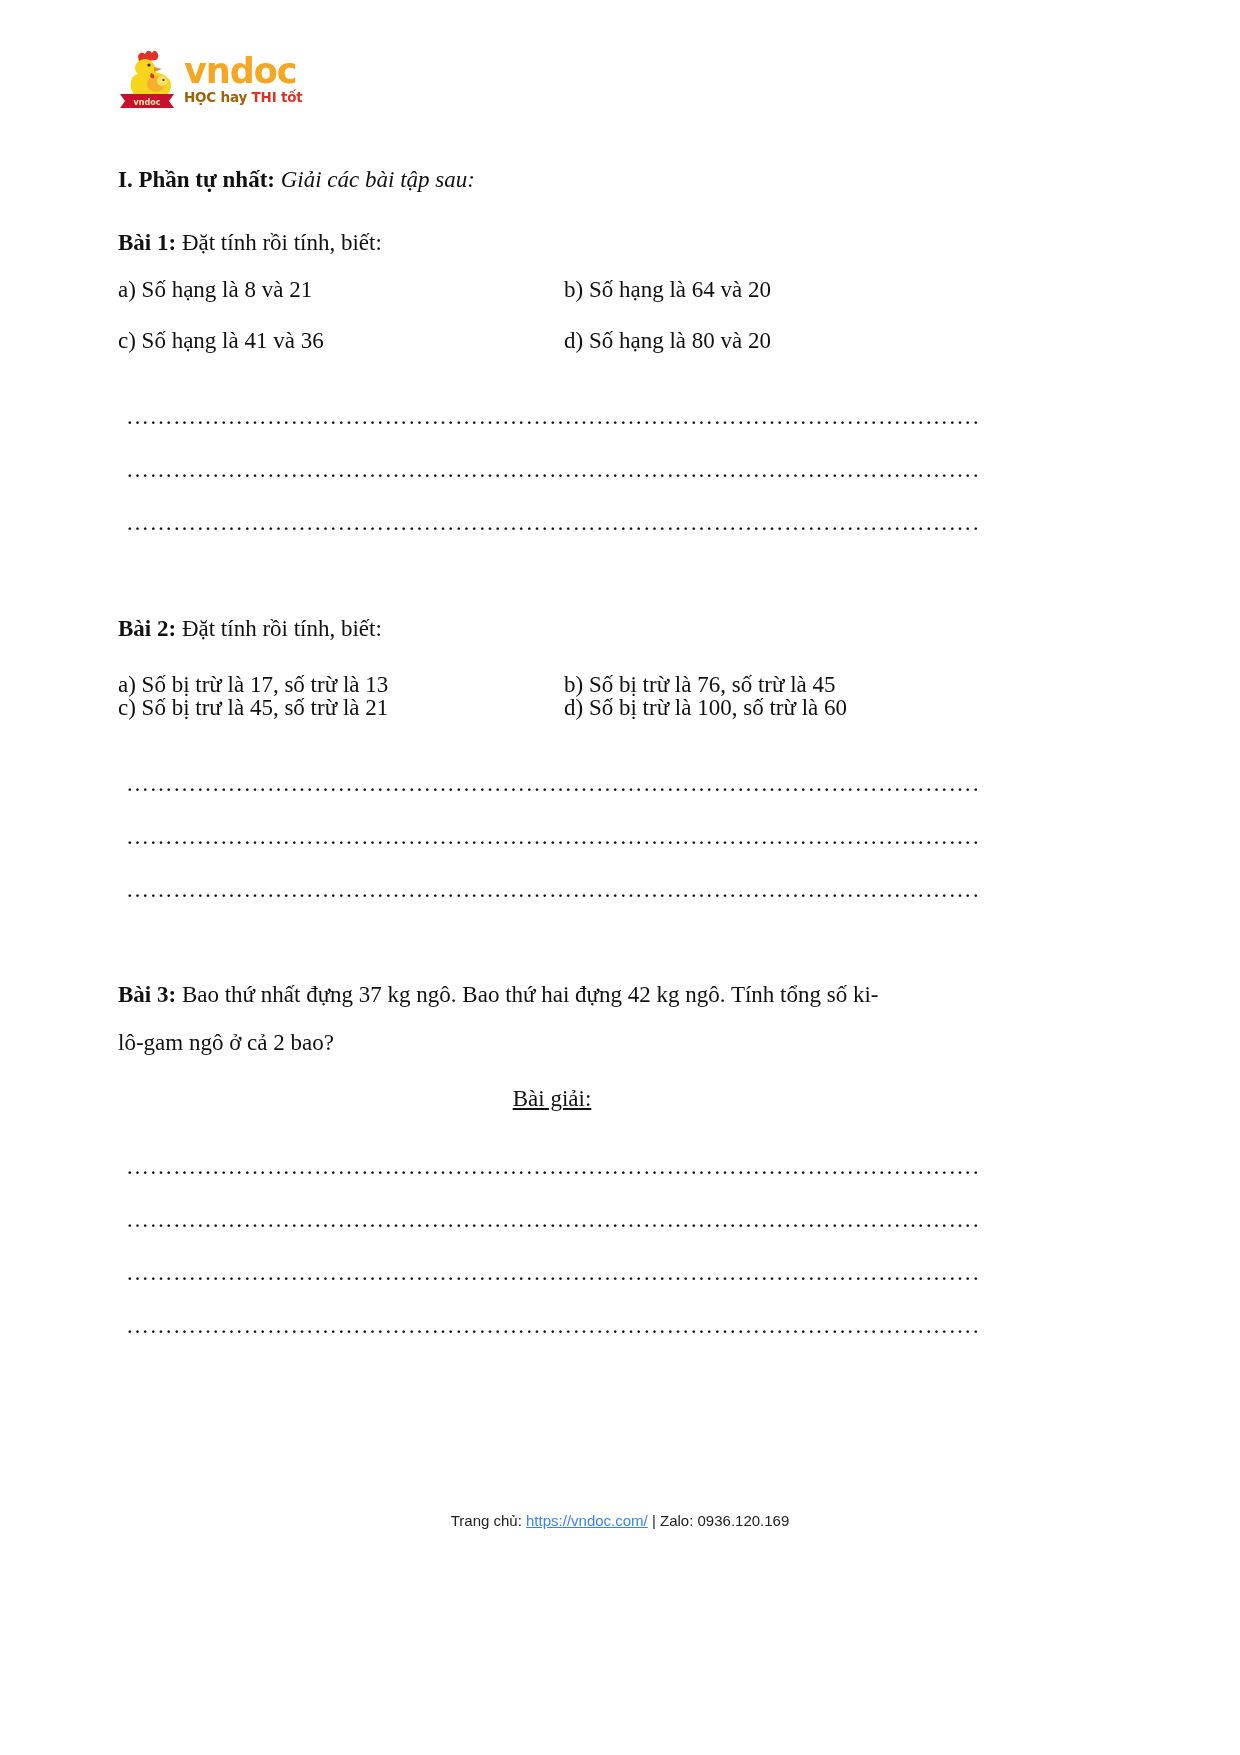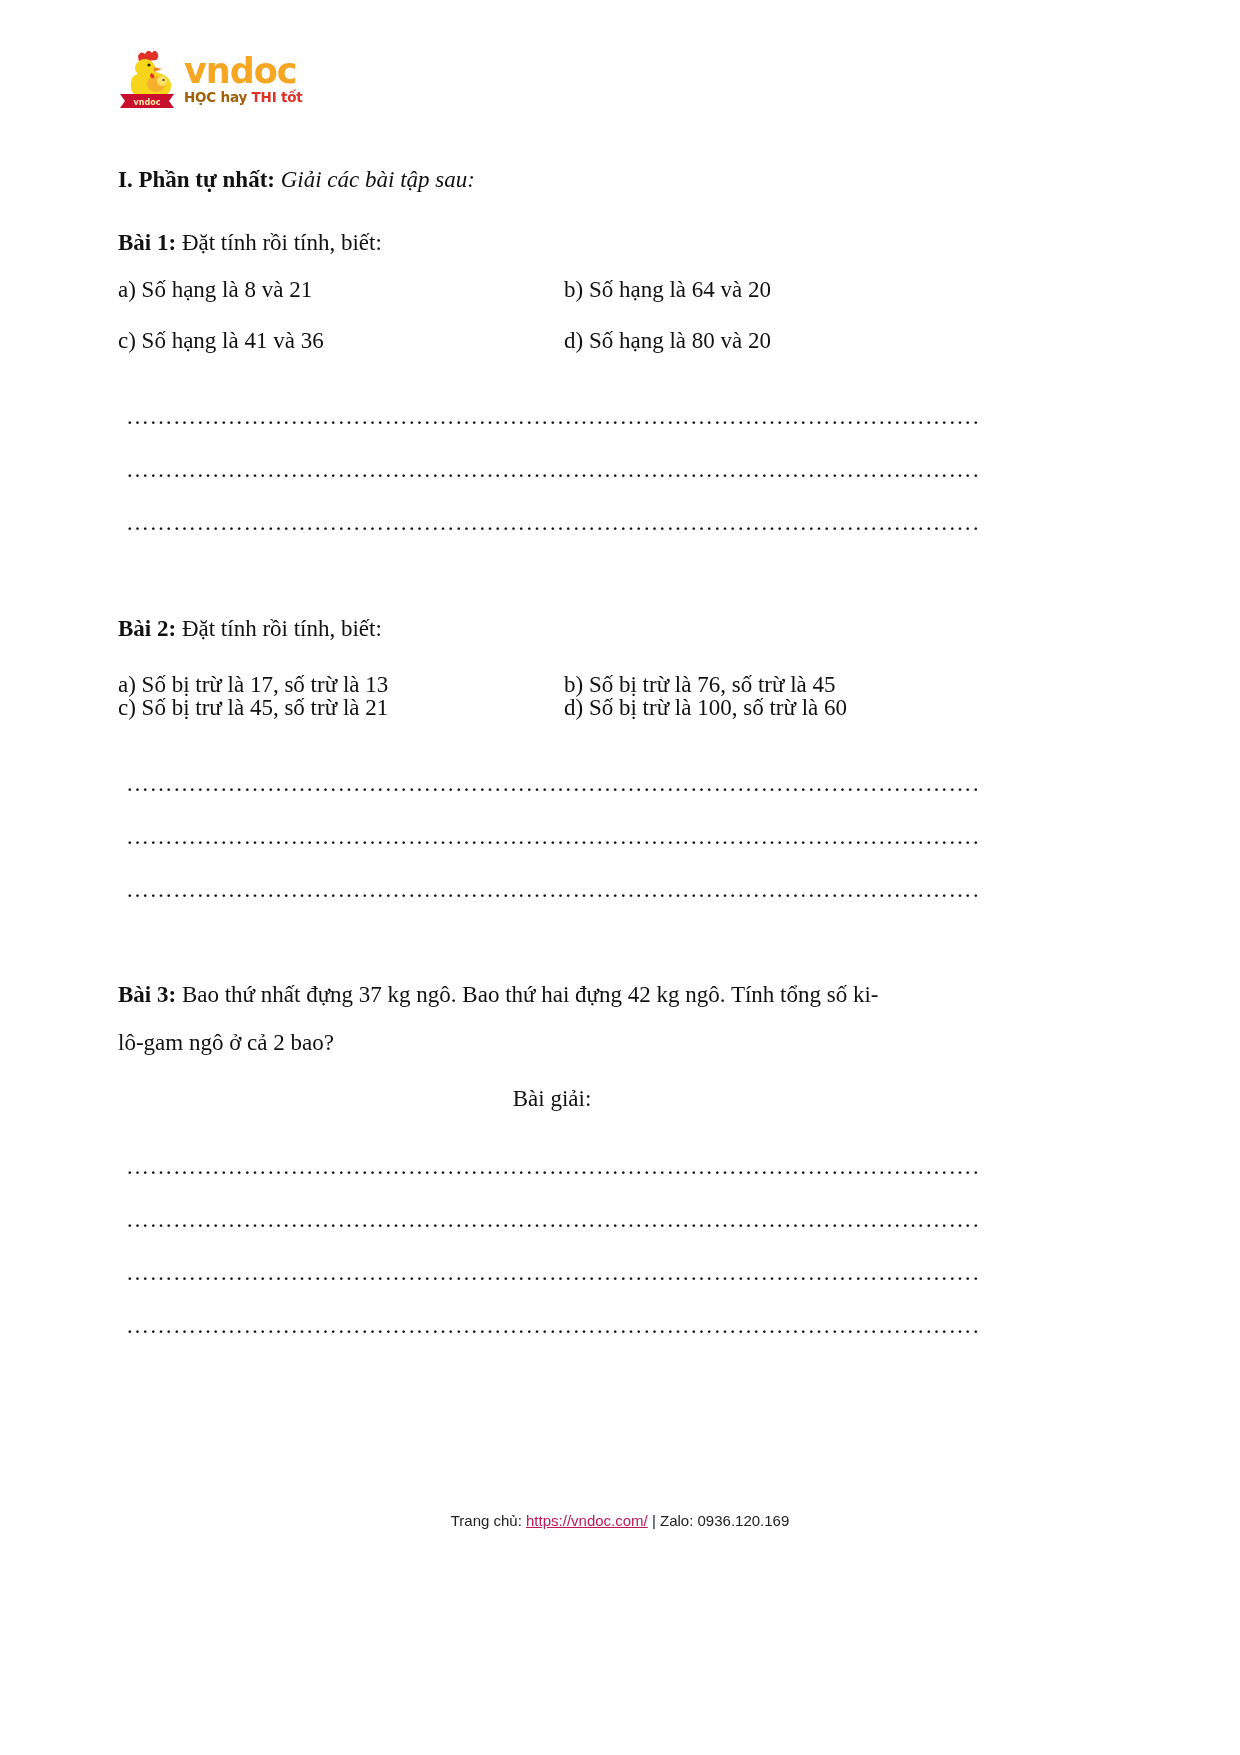--- a/index.html
+++ b/index.html
@@ -102,21 +102,21 @@
     position: absolute;
     left: 0;
     top: 1512px;
     width: 1240px;
     text-align: center;
     font-family: "Liberation Sans", sans-serif;
     font-size: 15px;
     color: #222222;
   }
   .footer a, .footer .link {
-    color: #be185d;
+    color: #3b82f6;
   }
 </style>
 </head>
 <body>
 
 <div class="page">
 
   <div class="header">
     <div class="logo-mark">
       <svg width="58" height="62" viewBox="0 0 58 62" xmlns="http://www.w3.org/2000/svg">
@@ -190,21 +190,21 @@
     <div class="dots" style="margin-top:52px;">……………………………………………………………………………………………………</div>
     <div class="dots" style="margin-top:27px;">……………………………………………………………………………………………………</div>
     <div class="dots" style="margin-top:27px;">……………………………………………………………………………………………………</div>
 
     <div class="line" style="margin-top:80px;">
       <span class="b">Bài 3:</span>
       <span>Bao thứ nhất đựng 37 kg ngô. Bao thứ hai đựng 42 kg ngô. Tính tổng số ki-</span>
     </div>
     <div class="line" style="margin-top:25px;">lô-gam ngô ở cả 2 bao?</div>
 
-    <div class="line center" style="margin-top:33px;">Bài giải:</div>
+    <div class="line center" style="margin-top:33px;text-decoration:underline;">Bài giải:</div>
 
     <div class="dots" style="margin-top:44px;">……………………………………………………………………………………………………</div>
     <div class="dots" style="margin-top:27px;">……………………………………………………………………………………………………</div>
     <div class="dots" style="margin-top:27px;">……………………………………………………………………………………………………</div>
     <div class="dots" style="margin-top:27px;">……………………………………………………………………………………………………</div>
   </div>
 
   <div class="footer">
     <span>Trang chủ: </span><a class="link" href="#">https://vndoc.com/</a><span> | Zalo: 0936.120.169</span>
   </div>

